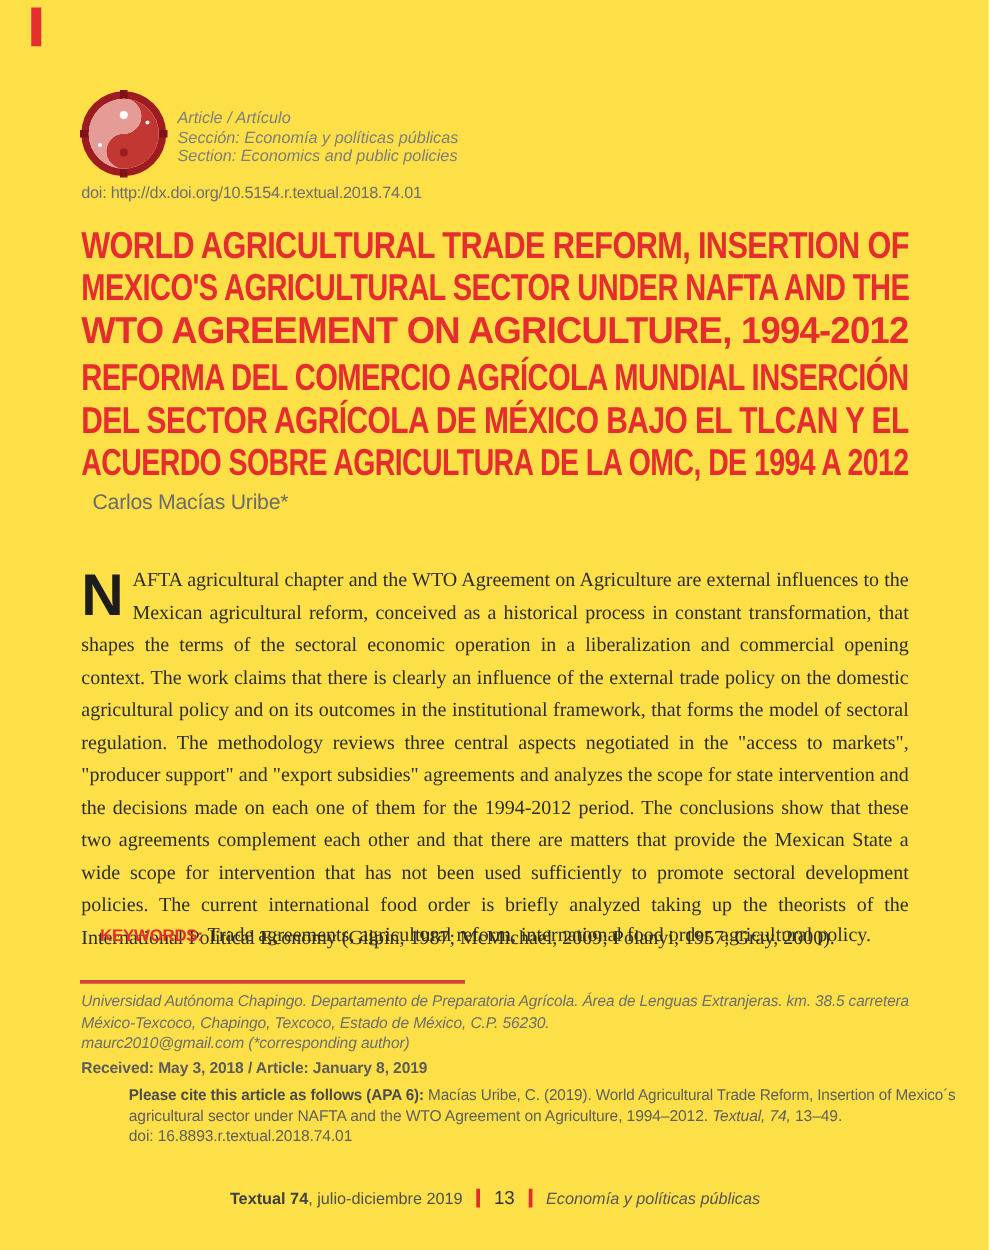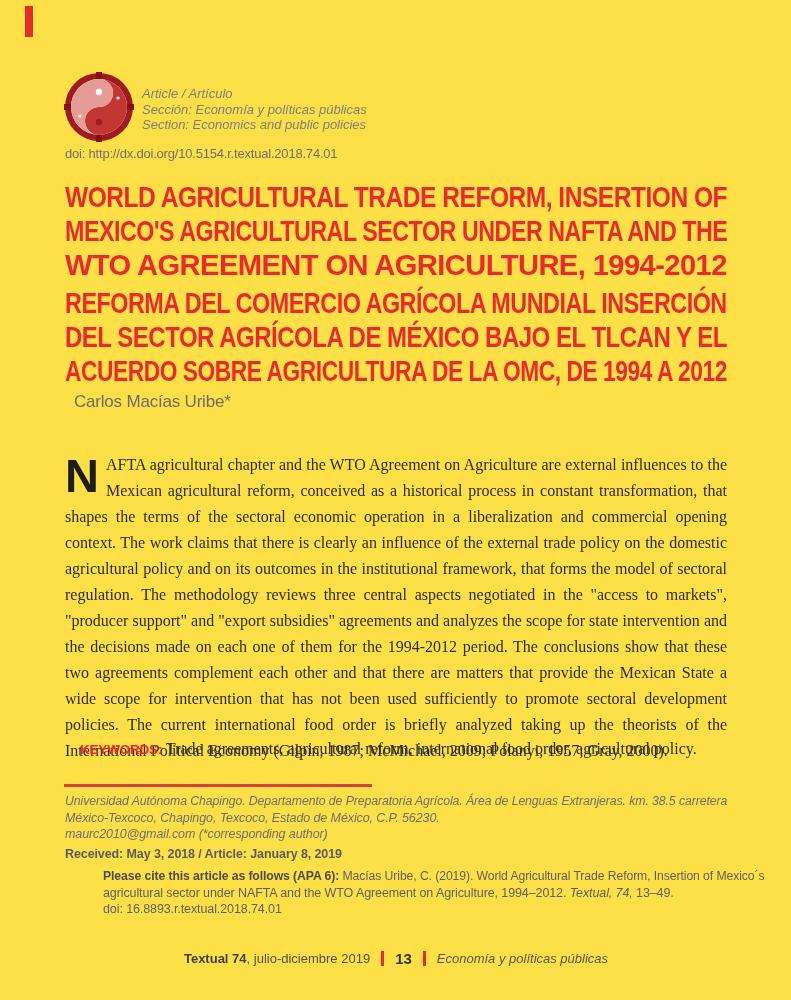--- a/index.html
+++ b/index.html
@@ -38,21 +38,21 @@
   .affiliation{position:absolute;left:65px;top:793px;width:662px;color:var(--gray);
          font-size:12.5px;line-height:16.5px;letter-spacing:-0.1px;font-style:italic;}
   .received{position:absolute;left:65px;top:847px;color:#5c5c5c;font-size:12.5px;font-weight:600;letter-spacing:-0.1px;}
   .citation{position:absolute;left:65px;top:868px;width:662px;color:#5f5f5f;
          font-size:12.5px;line-height:16.5px;letter-spacing:-0.1px;margin-left:38px;}
   .citation .bold{font-weight:bold;color:#4c4c4c;}
   .footer{position:absolute;left:65px;top:950px;width:662px;display:flex;justify-content:center;
          align-items:center;gap:11px;color:#4f4f4f;font-size:13px;}
   .f-bold{font-weight:bold;color:#3f3f3f;}
   .vbar{display:inline-block;width:3px;height:15px;background:var(--red);}
-  .f-page{font-weight:bold;font-size:15px;color:#333;}
+  .f-page{font-weight:normal;font-size:15px;color:#333;}
   .f-section{font-style:italic;color:#555;}
 </style>
 </head>
 <body>
 
 <div class="page">
 
   <div class="corner-bar"></div>
 
   <svg class="logo" viewBox="0 0 72 72">

